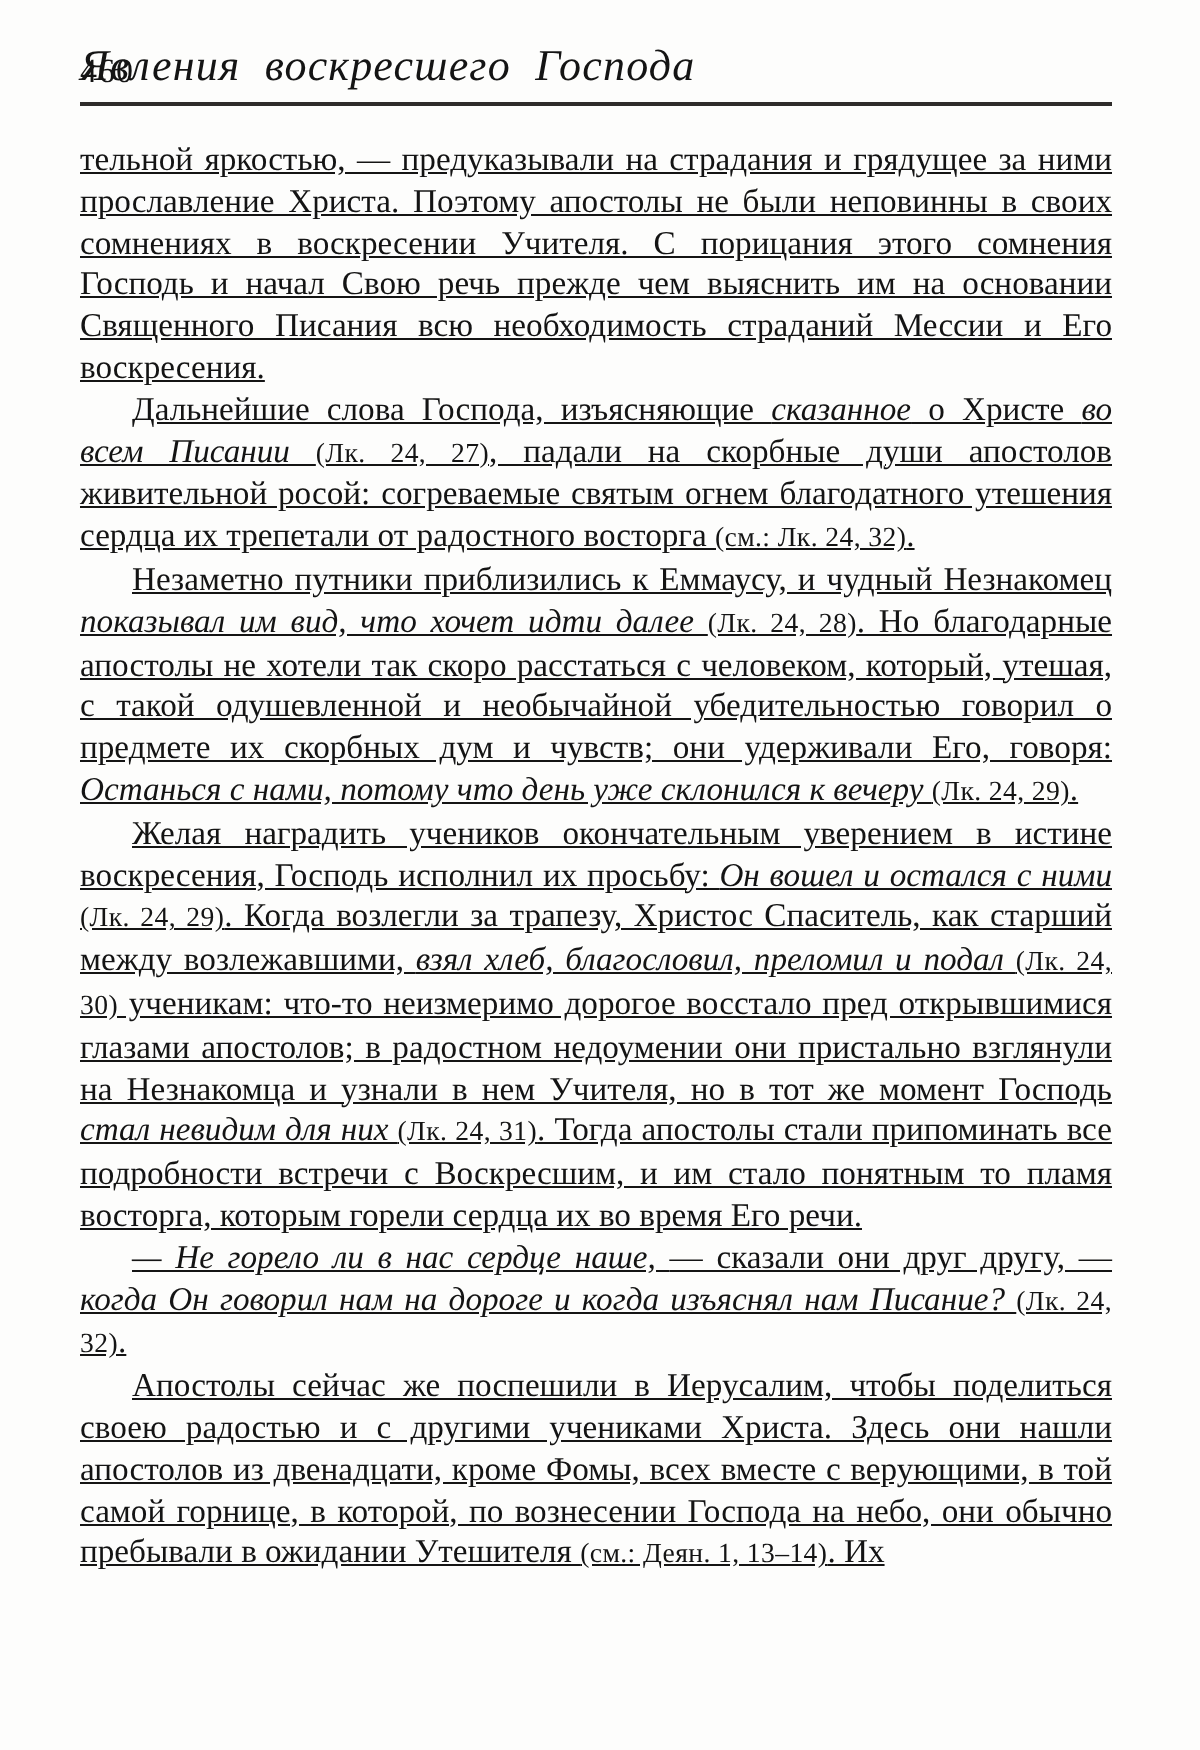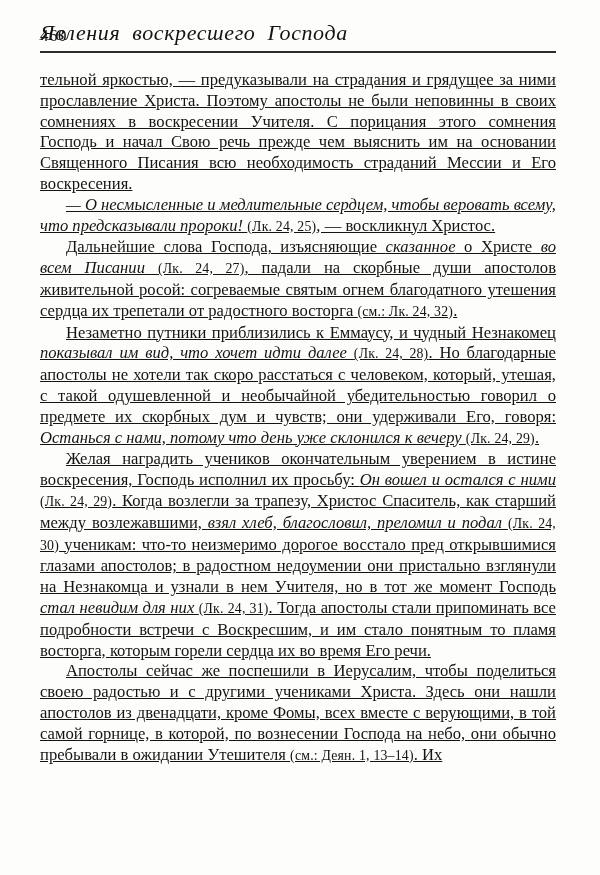--- a/index.html
+++ b/index.html
@@ -62,19 +62,19 @@
 </head>
 <body>
 
 <div class="page">
   <div class="running-head">
     <span class="page-number">460</span>
     <span class="running-title">Явления воскресшего Господа</span>
   </div>
   <div class="body-text">
       <p class=""><span class="seg-normal">тельной яркостью, — предуказывали на страдания и грядущее за ними прославление Христа. Поэтому апостолы не были неповинны в своих сомнениях в воскресении Учителя. С порицания этого сомнения Господь и начал Свою речь прежде чем выяснить им на основании Священного Писания всю необходимость страданий Мессии и Его воскресения.</span></p>
-      <p class="indent"><span class="seg-italic">— О несмысленные и медлительные сердцем, чтобы веровать всему, что предсказывали пророки! </span><span class="seg-cite">(Лк. 24, 25)</span><span class="seg-normal">, — воскликнул Христос.</span></p>
       <p class="indent"><span class="seg-normal">Дальнейшие слова Господа, изъясняющие </span><span class="seg-italic">сказанное</span><span class="seg-normal"> о Христе </span><span class="seg-italic">во всем Писании </span><span class="seg-cite">(Лк. 24, 27)</span><span class="seg-normal">, падали на скорбные души апостолов живительной росой: согреваемые святым огнем благодатного утешения сердца их трепетали от радостного восторга </span><span class="seg-cite">(см.: Лк. 24, 32)</span><span class="seg-normal">.</span></p>
       <p class="indent"><span class="seg-normal">Незаметно путники приблизились к Еммаусу, и чудный Незнакомец </span><span class="seg-italic">показывал им вид, что хочет идти далее </span><span class="seg-cite">(Лк. 24, 28)</span><span class="seg-normal">. Но благодарные апостолы не хотели так скоро расстаться с человеком, который, утешая, с такой одушевленной и необычайной убедительностью говорил о предмете их скорбных дум и чувств; они удерживали Его, говоря: </span><span class="seg-italic">Останься с нами, потому что день уже склонился к вечеру </span><span class="seg-cite">(Лк. 24, 29)</span><span class="seg-normal">.</span></p>
       <p class="indent"><span class="seg-normal">Желая наградить учеников окончательным уверением в истине воскресения, Господь исполнил их просьбу: </span><span class="seg-italic">Он вошел и остался с ними </span><span class="seg-cite">(Лк. 24, 29)</span><span class="seg-normal">. Когда возлегли за трапезу, Христос Спаситель, как старший между возлежавшими, </span><span class="seg-italic">взял хлеб, благословил, преломил и подал </span><span class="seg-cite">(Лк. 24, 30)</span><span class="seg-normal"> ученикам: что-то неизмеримо дорогое восстало пред открывшимися глазами апостолов; в радостном недоумении они пристально взглянули на Незнакомца и узнали в нем Учителя, но в тот же момент Господь </span><span class="seg-italic">стал невидим для них </span><span class="seg-cite">(Лк. 24, 31)</span><span class="seg-normal">. Тогда апостолы стали припоминать все подробности встречи с Воскресшим, и им стало понятным то пламя восторга, которым горели сердца их во время Его речи.</span></p>
+      <p class="indent"><span class="seg-italic">— Не горело ли в нас сердце наше, </span><span class="seg-normal">— сказали они друг другу, — </span><span class="seg-italic">когда Он говорил нам на дороге и когда изъяснял нам Писание? </span><span class="seg-cite">(Лк. 24, 32)</span><span class="seg-normal">.</span></p>
       <p class="indent"><span class="seg-normal">Апостолы сейчас же поспешили в Иерусалим, чтобы поделиться своею радостью и с другими учениками Христа. Здесь они нашли апостолов из двенадцати, кроме Фомы, всех вместе с верующими, в той самой горнице, в которой, по вознесении Господа на небо, они обычно пребывали в ожидании Утешителя </span><span class="seg-cite">(см.: Деян. 1, 13–14)</span><span class="seg-normal">. Их</span></p>
     </div>
 </div>
 
 </body></html>

